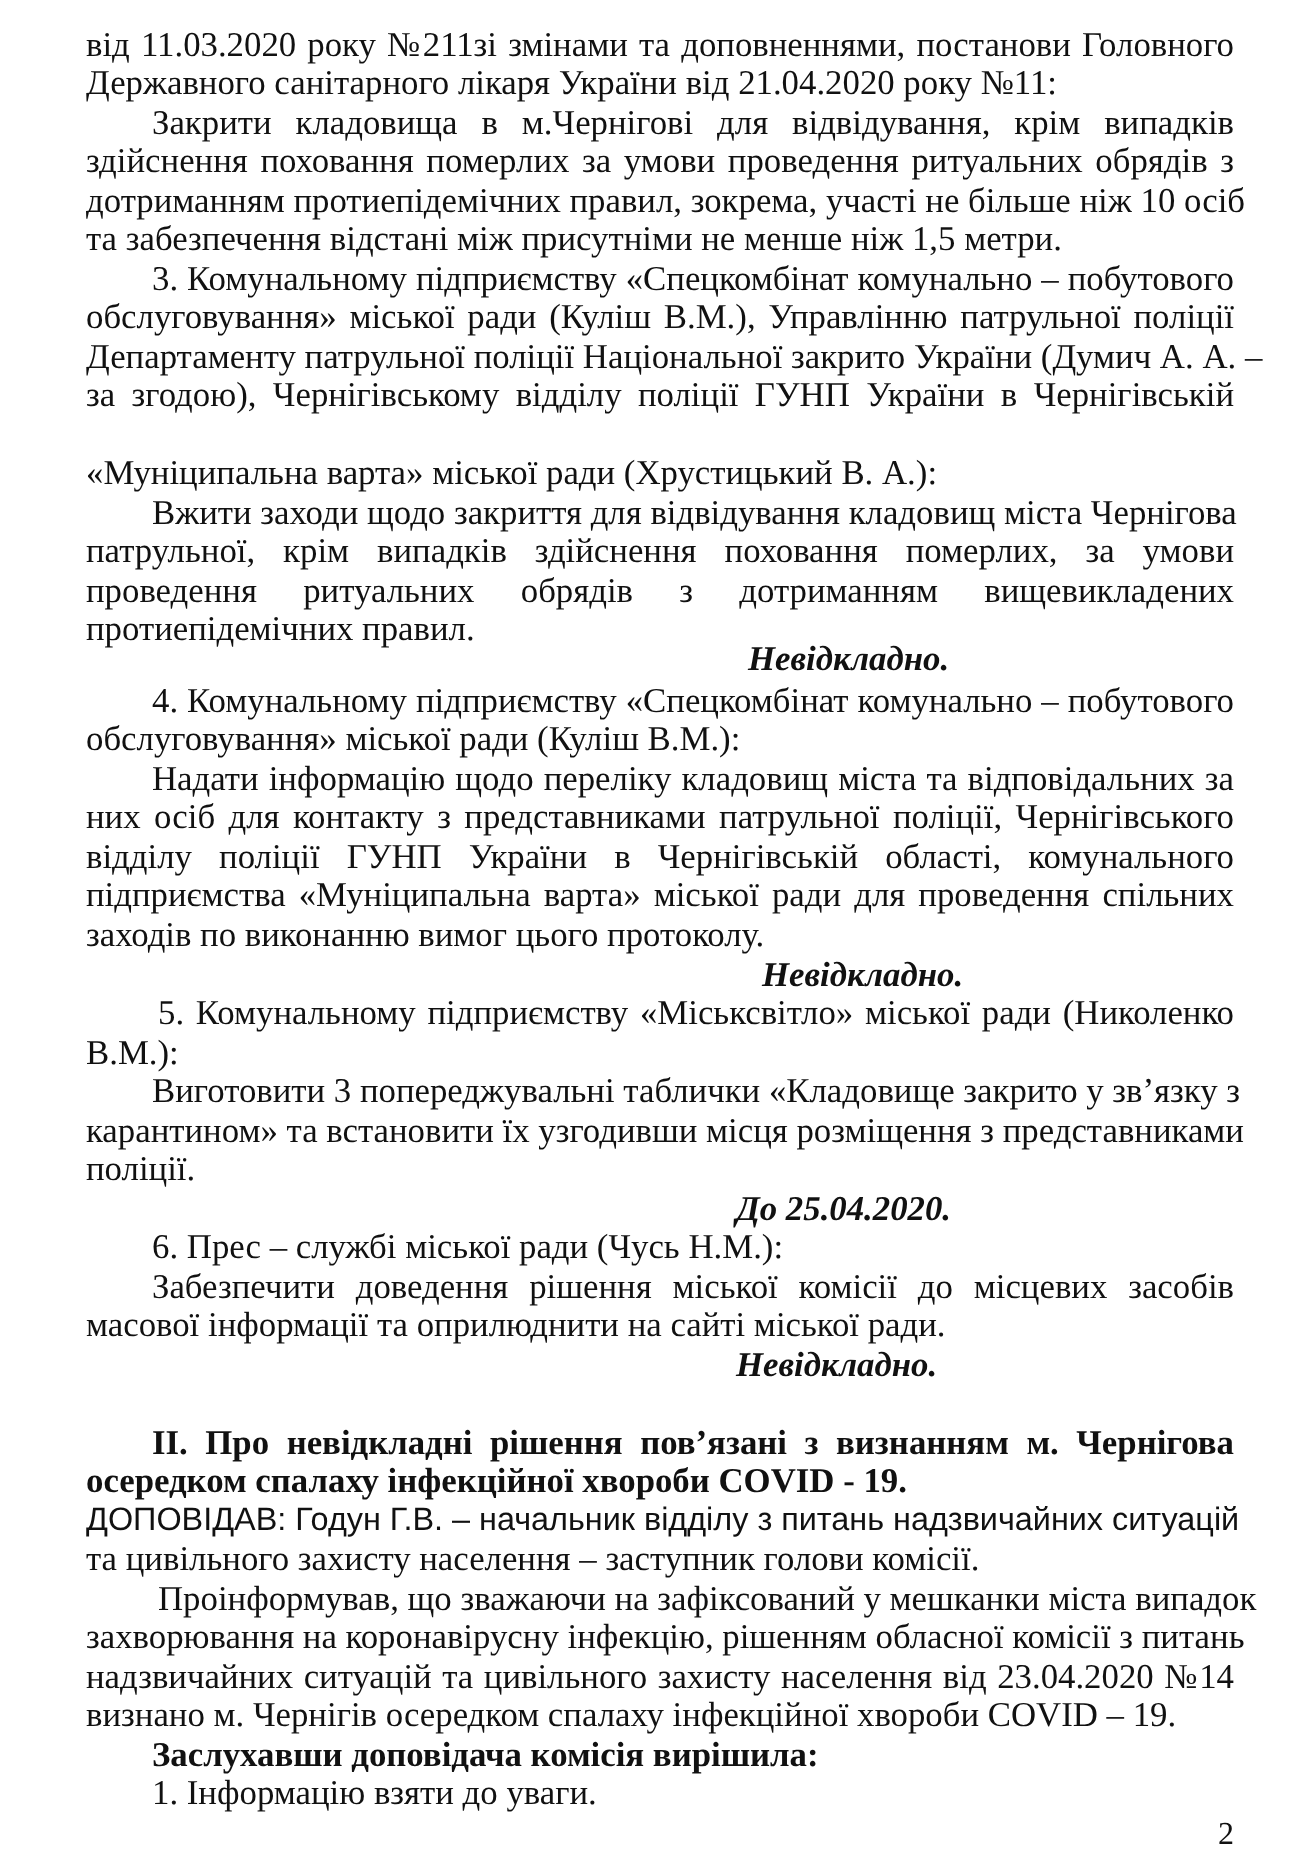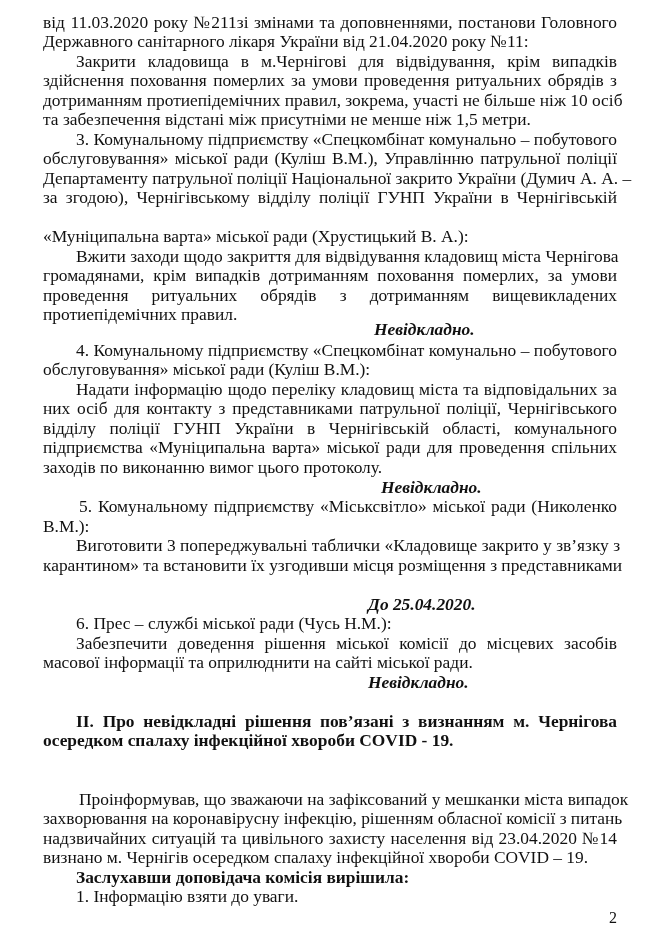--- a/index.html
+++ b/index.html
@@ -30,43 +30,46 @@
   <div class="ln ind" style="top:51px">Закрити кладовища в м.Чернігові для відвідування, крім випадків</div>
   <div class="ln" style="top:70px">здійснення поховання померлих за умови проведення ритуальних обрядів з</div>
   <div class="ln" style="top:90px">дотриманням протиепідемічних правил, зокрема, участі не більше ніж 10 осіб</div>
   <div class="ln last" style="top:109px">та забезпечення відстані між присутніми не менше ніж 1,5 метри.</div>
   <div class="ln ind" style="top:129px">3. Комунальному підприємству «Спецкомбінат комунально – побутового</div>
   <div class="ln" style="top:148px">обслуговування» міської ради (Куліш В.М.), Управлінню патрульної поліції</div>
   <div class="ln" style="top:168px">Департаменту патрульної поліції Національної закрито України  (Думич А. А. –</div>
   <div class="ln" style="top:187px">за згодою), Чернігівському відділу поліції   ГУНП України в Чернігівській</div>
   <div class="ln last" style="top:226px">«Муніципальна варта»  міської ради  (Хрустицький В. А.):</div>
   <div class="ln ind" style="top:246px">Вжити заходи щодо закриття для відвідування кладовищ міста Чернігова</div>
-  <div class="ln" style="top:265px">громадянами, крім випадків дотриманням поховання померлих, за умови</div>
+  <div class="ln" style="top:265px">патрульної, крім випадків здійснення поховання померлих, за умови</div>
   <div class="ln" style="top:285px">проведення ритуальних обрядів з дотриманням вищевикладених</div>
   <div class="ln last" style="top:304px">протиепідемічних правил.</div>
   <div class="ln bi" style="top:319px; left:374px">Невідкладно.</div>
   <div class="ln ind" style="top:340px">4. Комунальному підприємству «Спецкомбінат комунально – побутового</div>
   <div class="ln last" style="top:359px">обслуговування» міської ради (Куліш В.М.):</div>
   <div class="ln ind" style="top:379px">Надати інформацію щодо переліку кладовищ міста та відповідальних за</div>
   <div class="ln" style="top:398px">них осіб для контакту з представниками патрульної поліції, Чернігівського</div>
   <div class="ln" style="top:418px">відділу поліції   ГУНП України в Чернігівській області, комунального</div>
   <div class="ln" style="top:437px">підприємства «Муніципальна варта»  міської ради для проведення спільних</div>
   <div class="ln last" style="top:457px">заходів по виконанню вимог цього протоколу.</div>
   <div class="ln bi" style="top:477px; left:381px">Невідкладно.</div>
   <div class="ln ind2" style="top:496px">5.  Комунальному підприємству «Міськсвітло» міської ради (Николенко</div>
   <div class="ln last" style="top:516px">В.М.):</div>
   <div class="ln ind" style="top:535px">Виготовити 3 попереджувальні таблички «Кладовище закрито у зв’язку з</div>
   <div class="ln" style="top:555px">карантином» та встановити їх узгодивши місця розміщення з представниками</div>
+  <div class="ln last" style="top:574px">поліції.</div>
   <div class="ln bi" style="top:594px; left:368px">До 25.04.2020.</div>
   <div class="ln ind last" style="top:613px">6. Прес – службі міської ради (Чусь Н.М.):</div>
   <div class="ln ind" style="top:633px">Забезпечити доведення рішення міської комісії  до місцевих засобів</div>
   <div class="ln last" style="top:652px">масової інформації та оприлюднити на сайті міської ради.</div>
   <div class="ln bi" style="top:672px; left:368px">Невідкладно.</div>
   <div class="ln ind b" style="top:711px">ІІ. Про невідкладні рішення пов’язані з визнанням м. Чернігова</div>
   <div class="ln last b" style="top:730px">осередком спалаху інфекційної хвороби COVID - 19.</div>
+  <div class="ln sans" style="top:750px">ДОПОВІДАВ:  Годун Г.В. – начальник відділу з питань надзвичайних ситуацій</div>
+  <div class="ln last" style="top:769px">та цивільного захисту населення – заступник голови  комісії.</div>
   <div class="ln ind2" style="top:789px">Проінформував, що зважаючи на зафіксований у  мешканки міста випадок</div>
   <div class="ln" style="top:808px">захворювання на коронавірусну інфекцію, рішенням обласної комісії з питань</div>
   <div class="ln" style="top:828px">надзвичайних ситуацій та цивільного захисту населення від 23.04.2020 №14</div>
   <div class="ln last" style="top:847px">визнано м. Чернігів осередком спалаху інфекційної хвороби COVID – 19.</div>
   <div class="ln ind b last" style="top:867px">Заслухавши доповідача комісія вирішила:</div>
   <div class="ln ind last" style="top:886px">1.  Інформацію  взяти до уваги.</div>
   <div class="pgnum">2</div>
 </div>
 
 </body></html>

